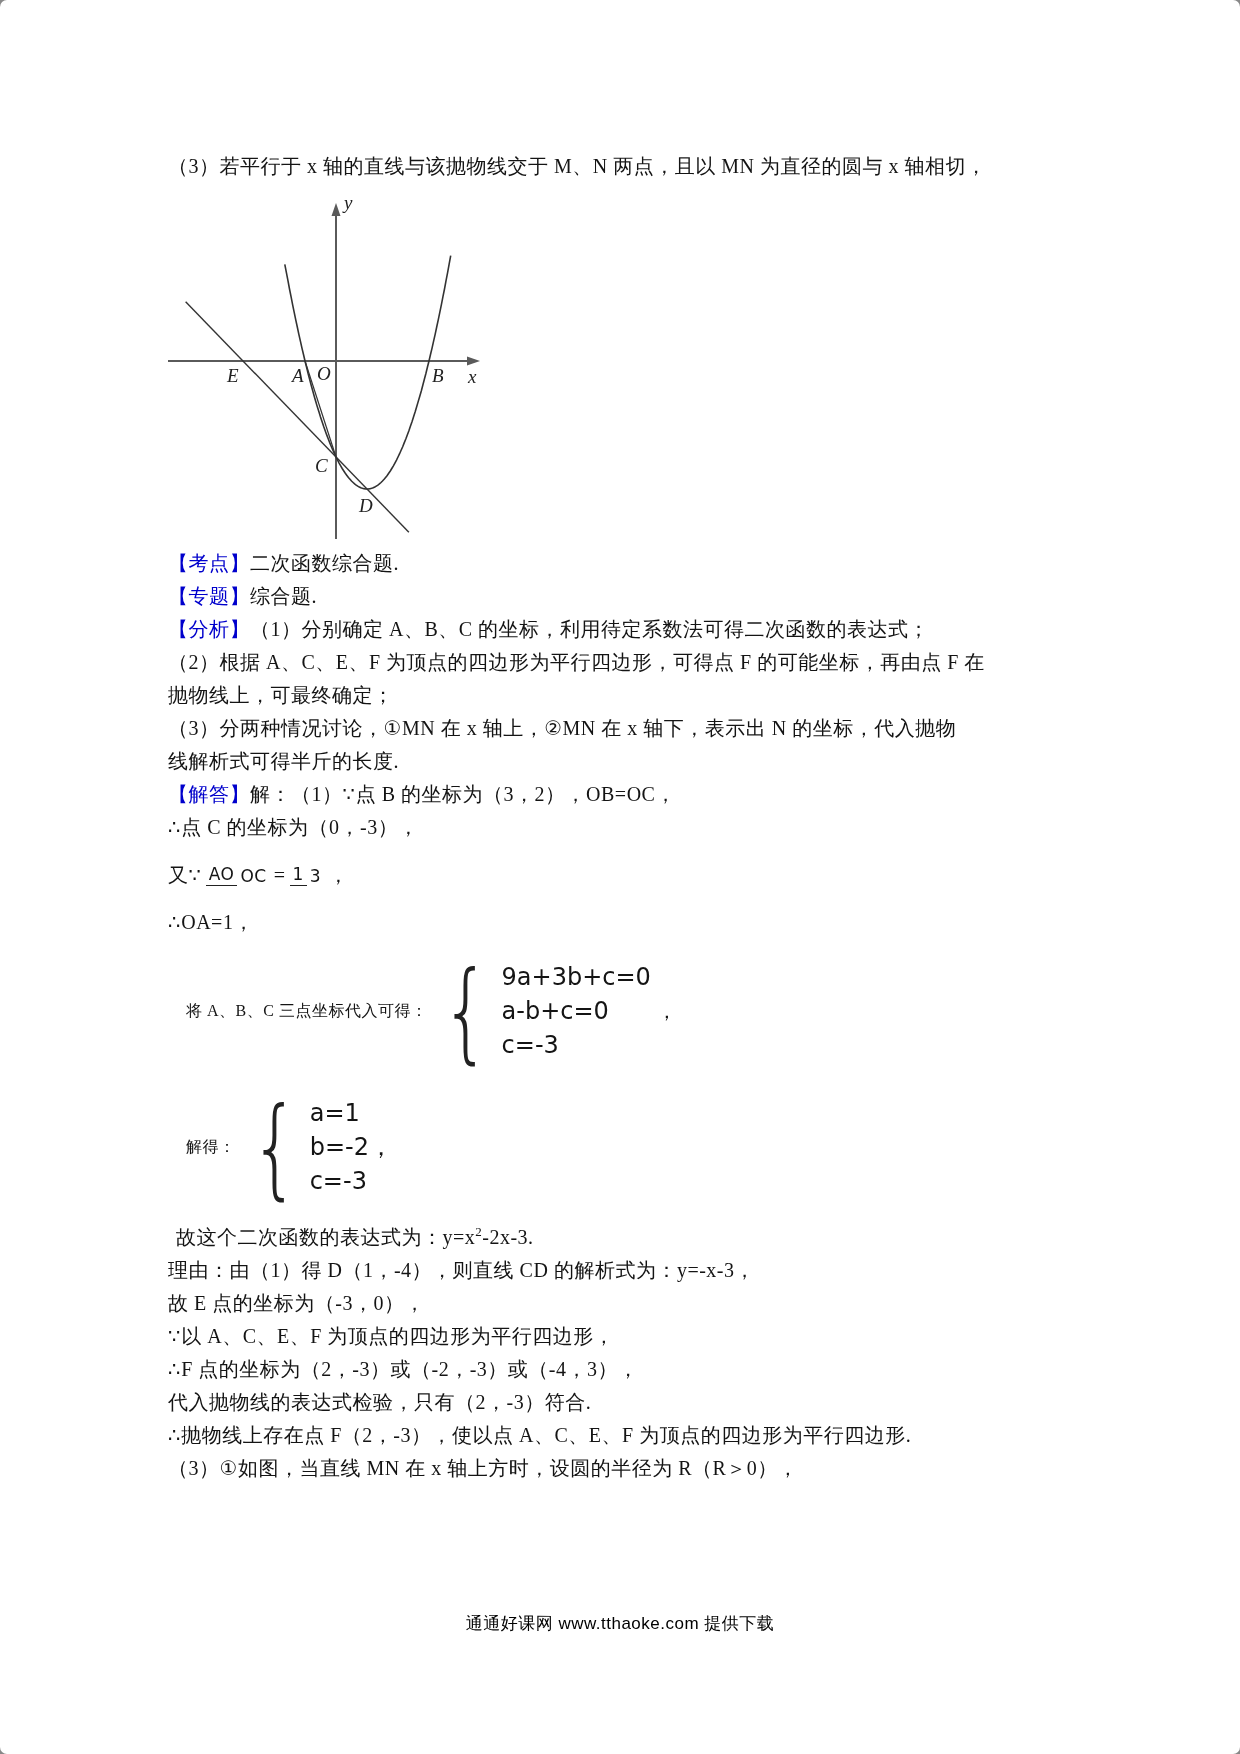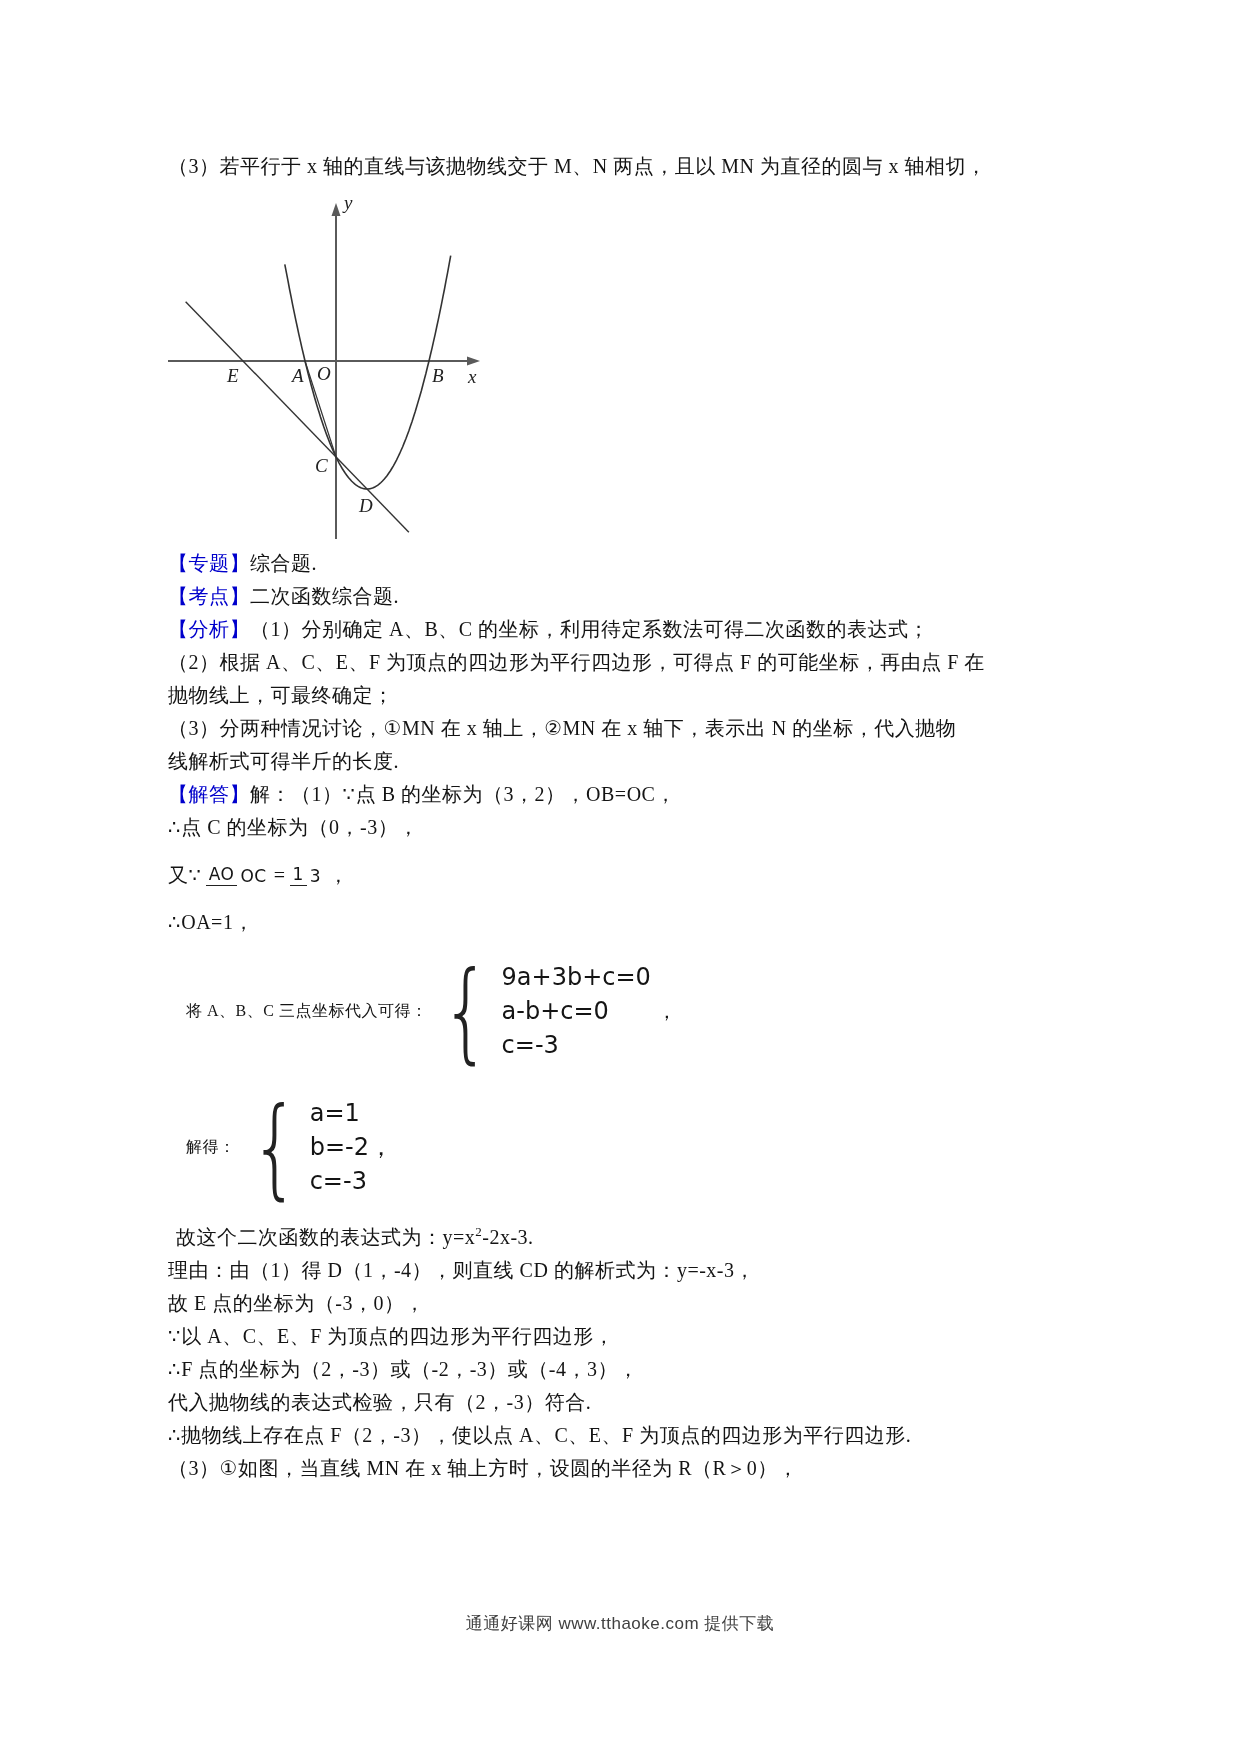--- a/index.html
+++ b/index.html
@@ -3,20 +3,21 @@
 <meta charset="utf-8">
 <style>
   html,body{margin:0;padding:0;background:#888;}
   #page{
     position:relative;
     width:1240px;height:1754px;
     background:#ffffff;
     font-family:"Liberation Serif","DejaVu Sans",serif;
     color:#141414;
     overflow:hidden;
+    border-radius:7px;
   }
   #content{
     position:absolute;left:168px;top:150px;width:910px;
   }
   .tline{
     font-size:20px;line-height:33px;margin:0;
     letter-spacing:0.5px;
     white-space:nowrap;
   }
   .blue{color:#0000CC;}
@@ -52,21 +53,21 @@
   }
   .sys-eqs{
     display:flex;flex-direction:column;justify-content:center;
     font-family:"DejaVu Sans",sans-serif;font-size:24px;line-height:34px;
   }
   .sys-suffix{font-size:20px;align-self:center;margin-left:6px;}
   .exprline{margin-top:8px;margin-left:8px;}
   sup{font-size:13px;}
   #footer{
     position:absolute;left:0;right:0;top:1612px;
-    text-align:center;font-size:17px;color:#404040;
+    text-align:center;font-size:17px;color:#000000;
     font-family:"Liberation Sans","DejaVu Sans",sans-serif;
     letter-spacing:0.5px;
   }
 </style>
 </head>
 <body>
 
 <div id="page">
   <div id="content">
 
@@ -88,22 +89,22 @@
         <text class="figlbl" x="124" y="193">A</text>
         <text class="figlbl" x="149" y="191">O</text>
         <text class="figlbl" x="264" y="193">B</text>
         <text class="figlbl" x="147" y="283">C</text>
         <text class="figlbl" x="191" y="323">D</text>
         <text class="figlbl" x="176" y="20">y</text>
         <text class="figlbl" x="300" y="194">x</text>
       </svg>
     </div>
 
+    <p class="tline"><span class="blue">【考点】</span><span>二次函数综合题.</span></p>
     <p class="tline"><span class="blue">【专题】</span><span>综合题.</span></p>
-    <p class="tline"><span class="blue">【考点】</span><span>二次函数综合题.</span></p>
     <p class="tline"><span class="blue">【分析】</span><span>（1）分别确定 A、B、C 的坐标，利用待定系数法可得二次函数的表达式；</span></p>
     <p class="tline">（2）根据 A、C、E、F 为顶点的四边形为平行四边形，可得点 F 的可能坐标，再由点 F 在</p>
     <p class="tline">抛物线上，可最终确定；</p>
     <p class="tline">（3）分两种情况讨论，①MN 在 x 轴上，②MN 在 x 轴下，表示出 N 的坐标，代入抛物</p>
     <p class="tline">线解析式可得半斤的长度.</p>
     <p class="tline"><span class="blue">【解答】</span><span>解：（1）∵点 B 的坐标为（3，2），OB=OC，</span></p>
     <p class="tline">∴点 C 的坐标为（0，-3），</p>
 
     <div class="fracline">
       <span>又∵</span>

